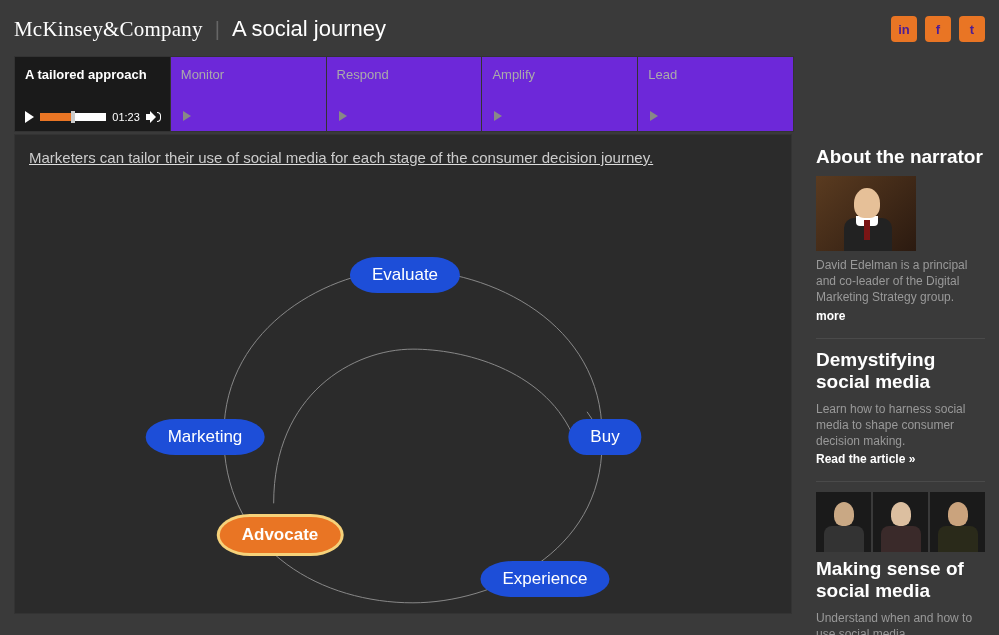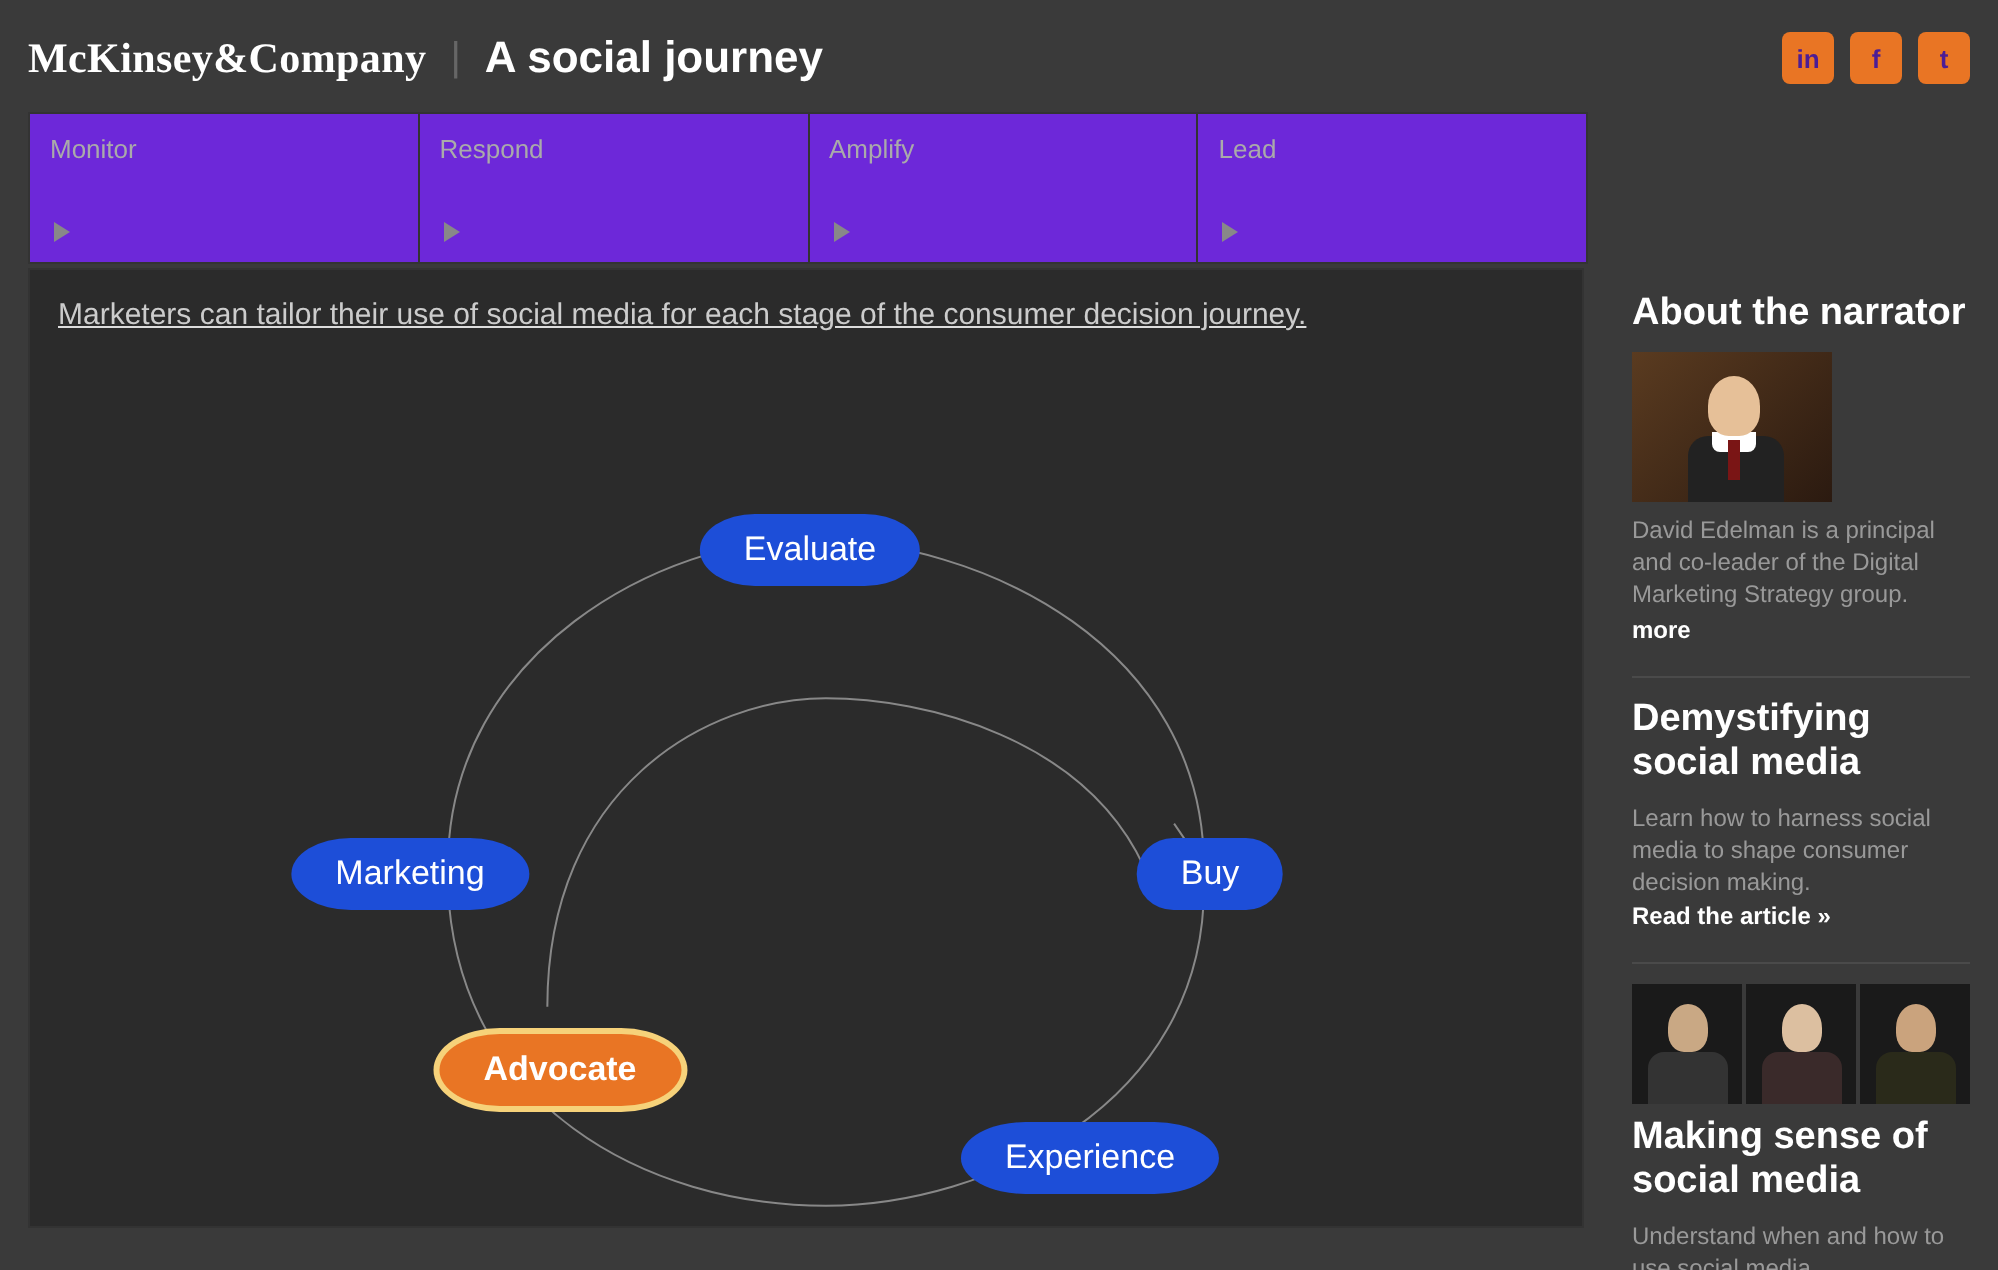--- a/index.html
+++ b/index.html
@@ -2,23 +2,23 @@
 <html><head>
 <meta charset="utf-8">
 <style>
   * { margin:0; padding:0; box-sizing:border-box; }
   body { background:#3a3a3a; font-family:Arial,Helvetica,sans-serif; width:999px; height:635px; overflow:hidden; color:#ddd; }
   .container { padding:10px 14px; }
 
   
   .header { display:flex; align-items:center; justify-content:space-between; padding:6px 0 14px; }
   .brand { display:flex; align-items:center; }
-  .logo { font-family:Georgia,'Times New Roman',serif; font-size:21px; color:#fff; letter-spacing:.2px;font-weight:bold; }
+  .logo { font-family:Georgia,'Times New Roman',serif; font-size:21px; color:#fff; letter-spacing:.2px; }
   .logo-sep { color:#666; margin:0 12px; font-size:20px; }
-  .page-title { font-size:22px; color:#fff; font-weight:700; }
+  .page-title { font-size:22px; color:#fff; font-weight:400; }
   .social { display:flex; gap:8px; }
   .sbtn { width:26px; height:26px; background:#e97524; border-radius:4px; display:flex; align-items:center; justify-content:center; color:#4c1d95; font-size:13px; font-weight:bold; cursor:pointer; }
 
   
   .tabs { display:flex; width:780px; }
   .tab { flex:1; background:#6d28d9; border:1px solid #333; border-right:none; padding:10px 10px 8px; height:76px; position:relative; cursor:pointer; }
   .tab:last-child { border-right:1px solid #333; }
   .tab.active { background:#1a1a1a; }
   .tab-label { font-size:13px; color:#aaa; }
   .tab.active .tab-label { color:#fff; font-weight:bold; }
@@ -77,20 +77,34 @@
       <span class="page-title">A social journey</span>
     </div>
     <div class="social">
       <div class="sbtn">in</div>
       <div class="sbtn">f</div>
       <div class="sbtn">t</div>
     </div>
   </div>
 
   <div class="tabs">
+    <div class="tab active">
+      <div class="tab-label">A tailored approach</div>
+      <div class="player">
+        <div class="play-btn"></div>
+        <div class="prog-track">
+          <div class="prog-fill"></div>
+          <div class="prog-handle"></div>
+        </div>
+        <span class="time">01:23</span>
+        <div class="vol-icon">
+            <span class="vol-wave"></span>
+          </div>
+      </div>
+    </div>
     <div class="tab">
       <div class="tab-label">Monitor</div>
       <div class="mini-play"></div>
     </div>
     <div class="tab">
       <div class="tab-label">Respond</div>
       <div class="mini-play"></div>
     </div>
     <div class="tab">
       <div class="tab-label">Amplify</div>

